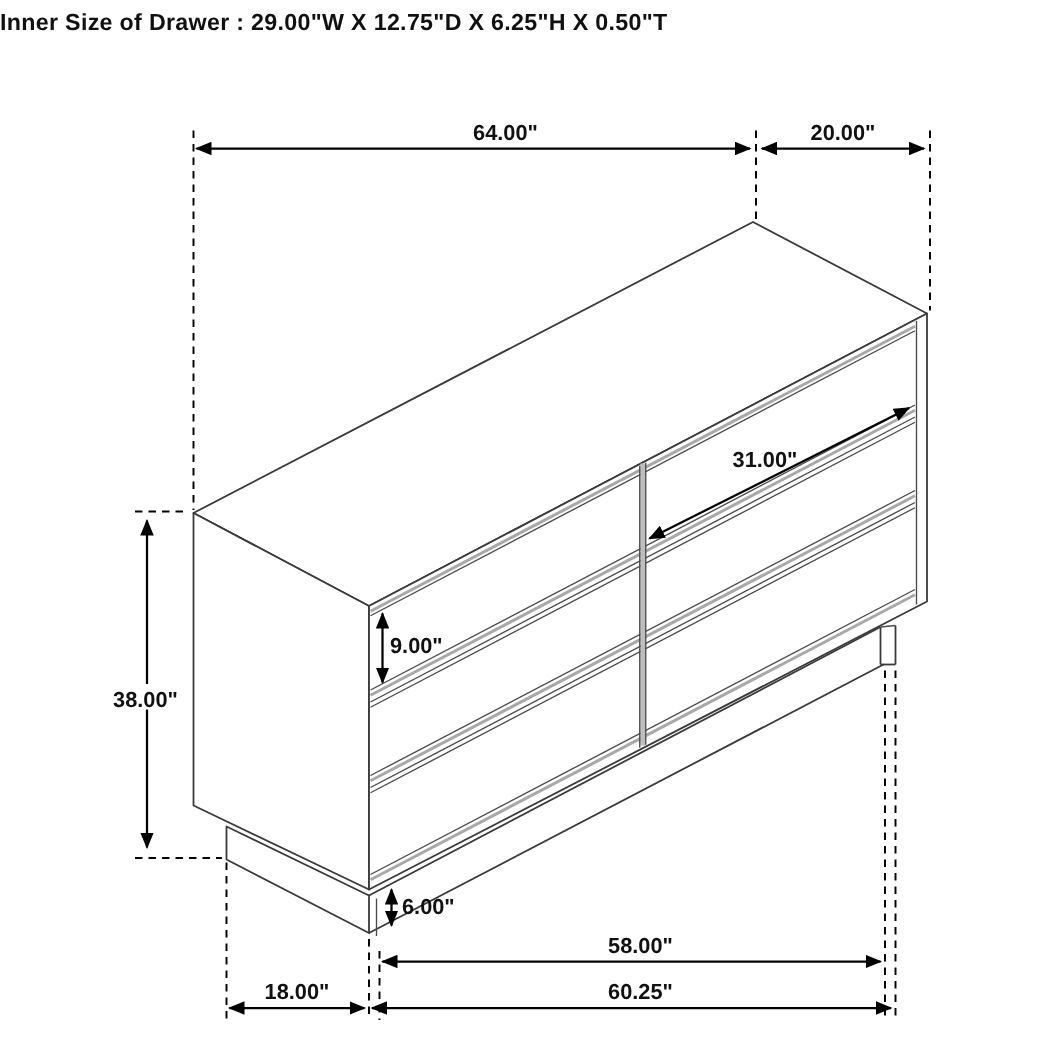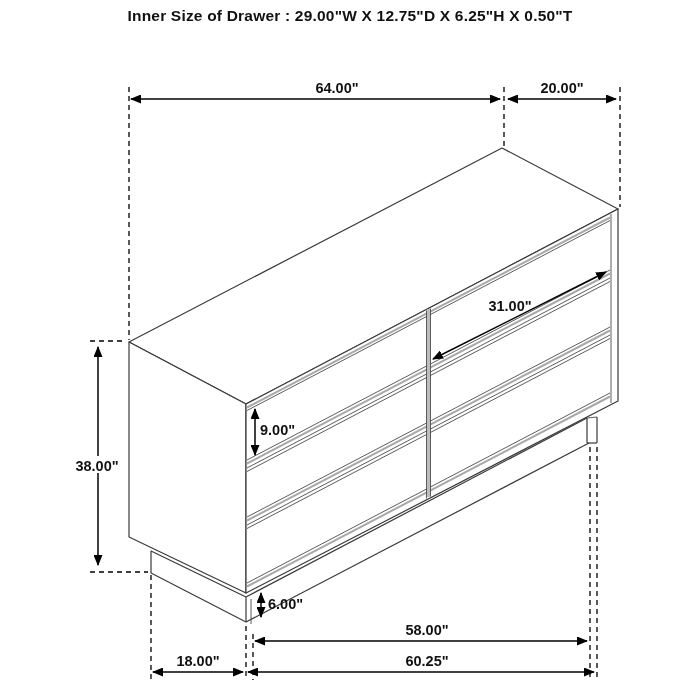--- a/index.html
+++ b/index.html
@@ -1,18 +1,18 @@
 <!DOCTYPE html>
 <html><head>
 <meta charset="utf-8">
 <style>
   html,body{margin:0;padding:0;background:#fff;}
   #stage{position:relative;width:700px;height:700px;background:#fff;overflow:hidden;
          font-family:"Liberation Sans",sans-serif;}
-  #title{position:absolute;top:7px;left:0;width:100%;text-align:center;
+  #title{position:absolute;top:7px;left:0;width:100%;text-align:left;
          font-size:15.5px;font-weight:bold;color:#111;letter-spacing:.2px;}
   svg{position:absolute;top:0;left:0;}
   text{font-family:"Liberation Sans",sans-serif;font-weight:bold;font-size:14.5px;fill:#111;}
   .furn{stroke:#3a3a3a;stroke-width:1.2;fill:none;stroke-linejoin:round;}
   .furnfill{stroke:#3a3a3a;stroke-width:1.2;fill:#ffffff;stroke-linejoin:round;}
   .thin{stroke:#4a4a4a;stroke-width:.9;fill:none;}
   .gray{stroke:#a8a8a8;stroke-width:2;fill:none;}
   .grayband{stroke:#bdbdbd;stroke-width:3.2;fill:none;}
   .dim{stroke:#000;stroke-width:1.5;fill:none;}
   .dash{stroke:#000;stroke-width:1.3;fill:none;stroke-dasharray:5 4;}

